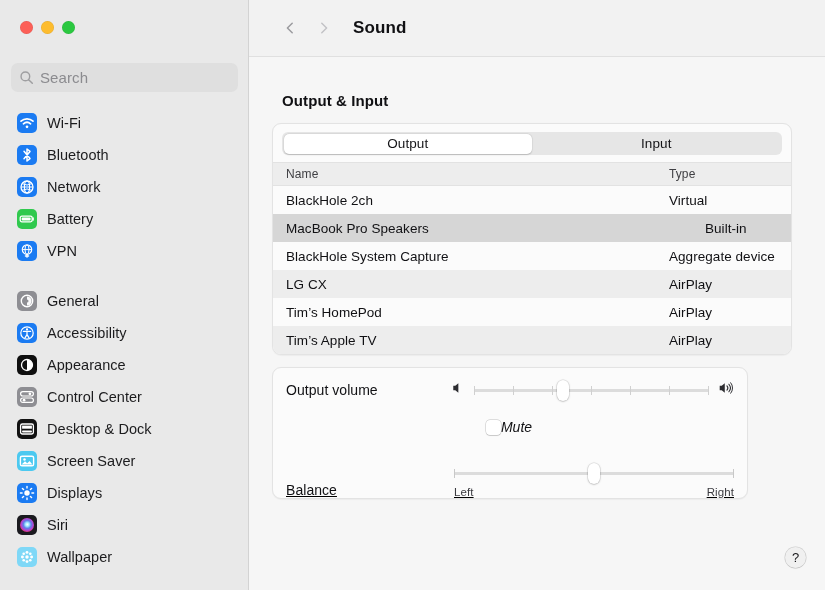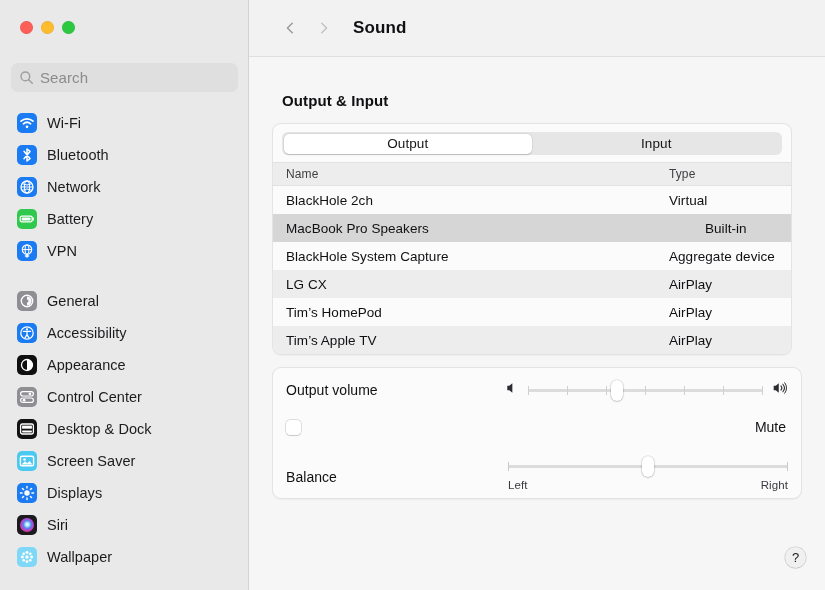--- a/index.html
+++ b/index.html
@@ -205,21 +205,21 @@
     white-space: nowrap;
   }
   .trow.even { background: #ededed; }
   .trow.odd  { background: #fbfbfb; }
   .trow.selected { background: #d6d6d6; gap: 36px; }
 
   
   #volume-card {
     position: absolute;
     top: 309px; left: 23px;
-    width: 530px;
+    width: 476px;
     background: #fbfbfb;
     border: 1px solid #e3e3e3;
     border-radius: 9px;
     box-shadow: 0 0.5px 1px rgba(0,0,0,.04);
     padding: 0;
   }
   #vol-row {
     display: flex;
     align-items: center;
     height: 44px;
@@ -269,42 +269,44 @@
     margin-left: -6px;
     background: #ffffff;
     border-radius: 6px;
     box-shadow: 0 0.5px 2px rgba(0,0,0,.28), 0 0 0 0.5px rgba(0,0,0,.10);
     cursor: default;
   }
 
   #mute-row {
     display: flex;
     align-items: center;
-    justify-content: space-between;
+    justify-content: center;
     height: 30px;
     padding: 0 15px 0 13px;
     gap: 0;
+    font-style: italic;
   }
   .checkbox {
     width: 15px; height: 15px;
     background: #ffffff;
     border-radius: 4px;
     box-shadow: 0 0 0 0.5px rgba(0,0,0,.22), 0 0.5px 1px rgba(0,0,0,.10);
   }
   .check-label {
     font-size: 14px;
     color: #111114;
   }
 
   #bal-row {
     display: flex;
-    align-items: center;
+    align-items: flex-end;
     padding: 8px 13px 0 13px;
     height: 56px;
     border-top: 0;
+    text-decoration: underline;
   }
   #bal-label { margin-top: 6px; }
   #bal-slider-wrap {
     margin-left: auto;
     width: 280px;
     position: relative;
   }
   .slider.balance { width: 280px; }
   .slider.balance .track { background: #dcdcdc; }
   .endcap {

